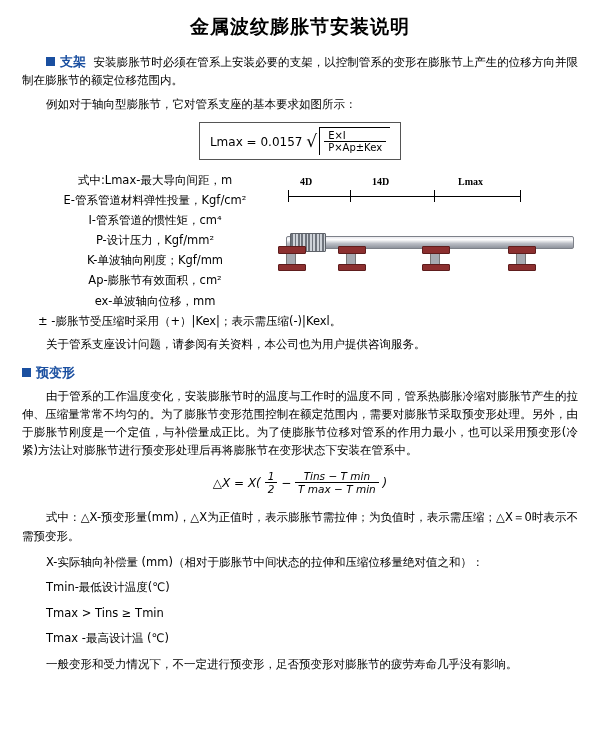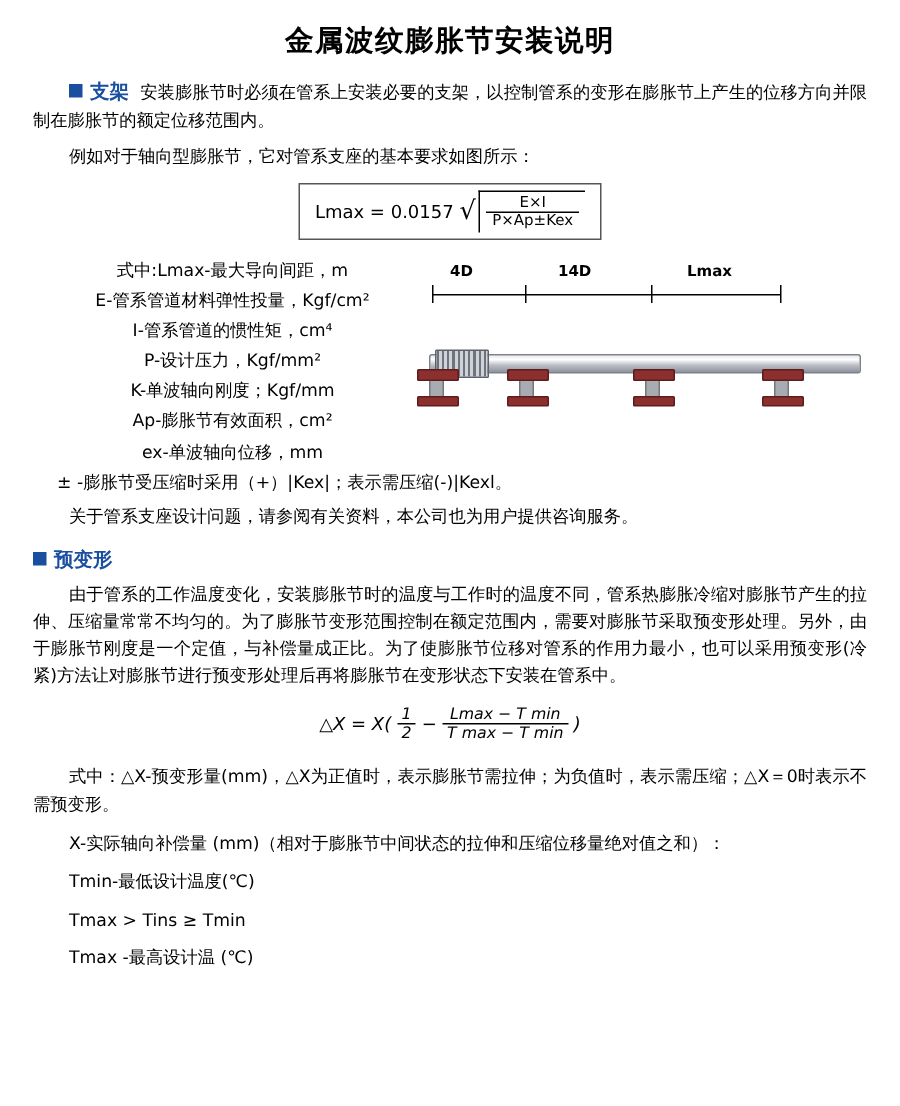--- a/index.html
+++ b/index.html
@@ -32,31 +32,31 @@
     font-size:13.5px;font-weight:bold;color:#3aa0e0;margin:12px 0 8px 0;
   }
   .formula-box{
     border:1px solid #555;
     display:inline-block;
     padding:4px 10px 4px 10px;
     font-size:12px;
     background:#fff;
   }
   .formula-wrap{text-align:center;margin:8px 0 10px 0;}
-  .frac{display:inline-block;vertical-align:middle;text-align:center;font-size:10px;line-height:1.15;}
+  .frac{display:inline-block;vertical-align:middle;text-align:left;font-size:10px;line-height:1.15;}
   .frac .num{border-bottom:1px solid #000;padding:0 4px;display:block;}
   .frac .den{padding:0 4px;display:block;}
   .sqrt{display:inline-block;border-top:1px solid #000;border-left:1px solid #000;padding:2px 4px 1px 4px;margin-left:2px;}
   .sqrt-sym{display:inline-block;font-size:17px;vertical-align:middle;line-height:1;}
   .list{font-size:11.5px;line-height:1.75;text-align:center;}
   .list div{white-space:nowrap;}
   .two-col{display:flex;align-items:flex-start;}
   .legend{width:250px;padding-left:16px;box-sizing:border-box;}
   .diagram{flex:1;position:relative;height:120px;margin-top:6px;}
-  .dim-row{position:relative;height:14px;font-size:10px;font-weight:bold;}
+  .dim-row{position:relative;height:14px;font-size:10px;font-weight:bold;font-family:Liberation Serif, serif;}
   .dim-row span{position:absolute;top:0;}
   .pipe{position:relative;height:70px;margin-top:4px;}
   .pipe-line{
     position:absolute;left:14px;right:4px;top:26px;height:11px;
     background:linear-gradient(to bottom,#e9e9ee 0%,#ffffff 25%,#b9bcc4 60%,#8f949d 100%);
     border:1px solid #7d8189;border-radius:2px;
   }
   .bellow{
     position:absolute;left:18px;top:23px;width:34px;height:17px;
     background:repeating-linear-gradient(to right,#6f747c 0 1.5px,#cfd3d9 1.5px 3.5px);
@@ -174,26 +174,27 @@
 
 
     <div class="formula2">
       <span>△X = X(</span>
       <span class="frac-inline">
         <span class="num">1</span>
         <span class="den">2</span>
       </span>
       <span>−</span>
       <span class="frac-inline">
-        <span class="num">Lmax − T min</span>
+        <span class="num">Tins − T min</span>
         <span class="den">T max − T min</span>
       </span>
       <span>)</span>
     </div>
 
     <p class="indent small-note">式中：△X-预变形量(mm)，△X为正值时，表示膨胀节需拉伸；为负值时，表示需压缩；△X＝0时表示不需预变形。</p>
     <p style="padding-left:24px;" class="small-note">X-实际轴向补偿量 (mm)（相对于膨胀节中间状态的拉伸和压缩位移量绝对值之和）：</p>
     <p style="padding-left:24px;" class="small-note">Tmin-最低设计温度(℃)</p>
     <p style="padding-left:24px;" class="small-note">Tmax &gt; Tins ≥ Tmin</p>
     <p style="padding-left:24px;" class="small-note">Tmax -最高设计温 (℃)</p>
+    <p class="indent small-note">一般变形和受力情况下，不一定进行预变形，足否预变形对膨胀节的疲劳寿命几乎没有影响。</p>
 
   </div>
 </div>
 
 </body></html>

